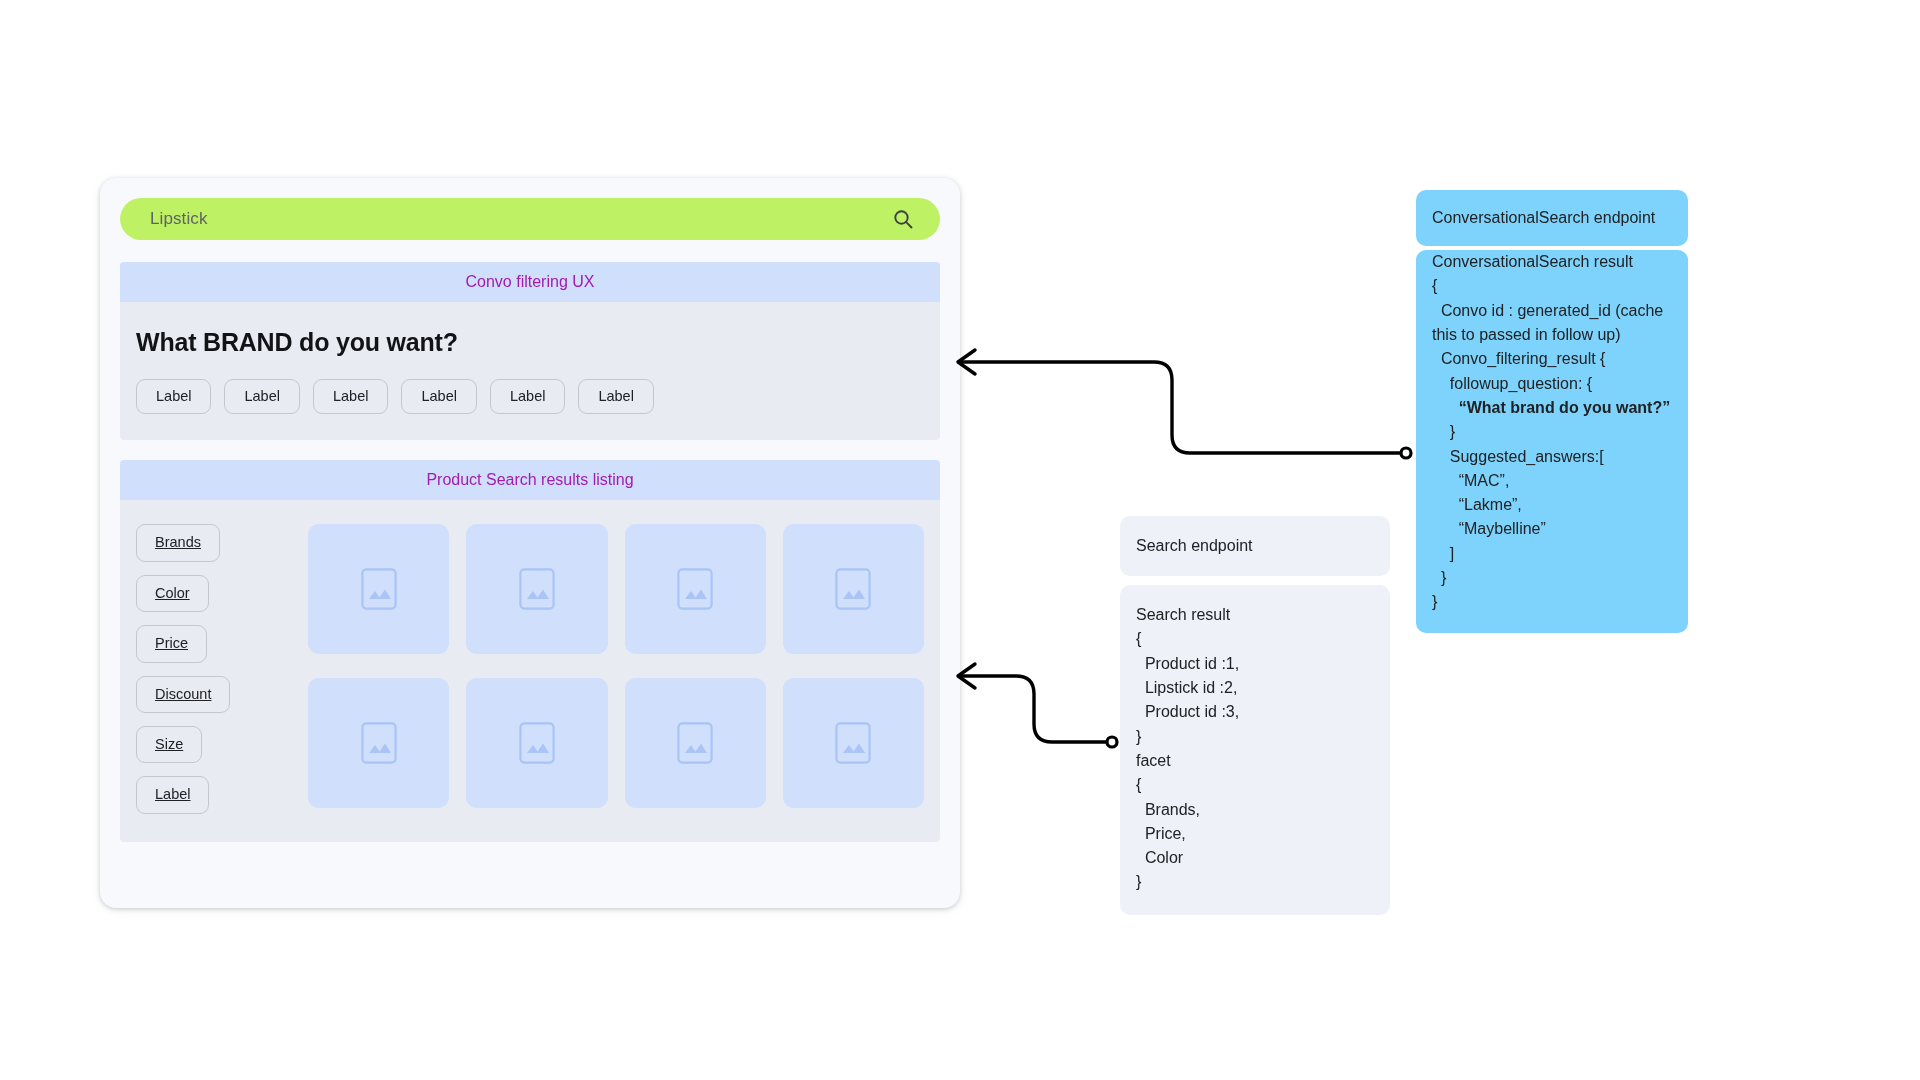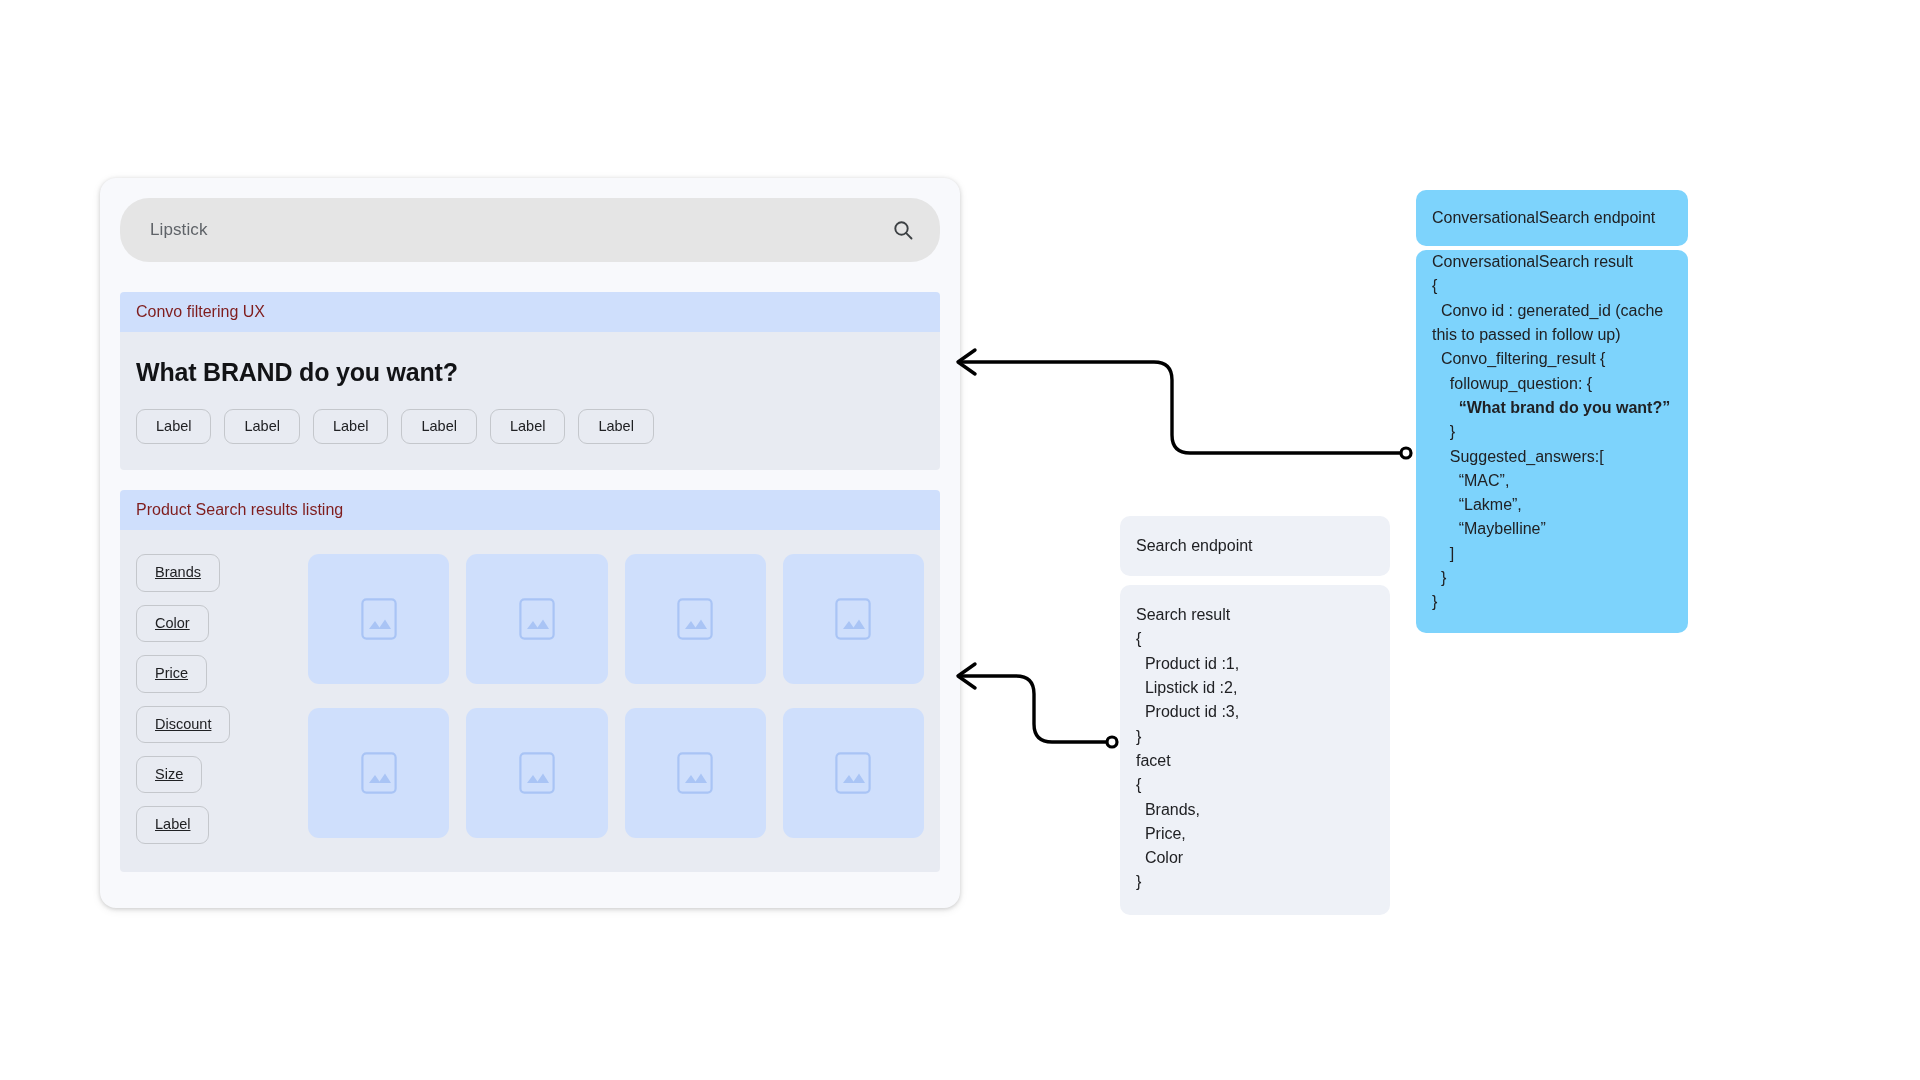--- a/index.html
+++ b/index.html
@@ -21,43 +21,44 @@
     width: 860px;
     height: 730px;
     background: #f8f9fc;
     border-radius: 16px;
     box-shadow: 0 1px 4px rgba(0,0,0,0.16), 0 2px 10px rgba(0,0,0,0.08);
     padding: 20px 20px 22px 20px;
   }
 
   
   .search-bar {
-    height: 64px;
-    background: #e5e5e5;
+    height: 42px;
+    background: #bef264;
     border-radius: 29px;
     display: flex;
     align-items: center;
     padding: 0 26px 0 30px;
-    margin-bottom: 30px;
+    margin-bottom: 22px;
   }
   .search-text {
     flex: 1;
     font-size: 17px;
     color: #5f6368;
     letter-spacing: .1px;
   }
   .search-icon svg { display: block; }
 
   
   .section { border-radius: 4px; overflow: hidden; margin-bottom: 20px; }
   .section-header {
     background: #cfdffc;
     padding: 11px 16px;
     font-size: 16px;
-    color: #7f1d1d;
+    color: #a21caf;
+    text-align: center;
   }
   .section-body { background: #e8ebf2; }
 
   
   .convo-body { padding: 26px 4px 26px 16px; }
   .convo-question {
     font-size: 25px;
     font-weight: bold;
     color: #121316;
     letter-spacing: -.2px;

